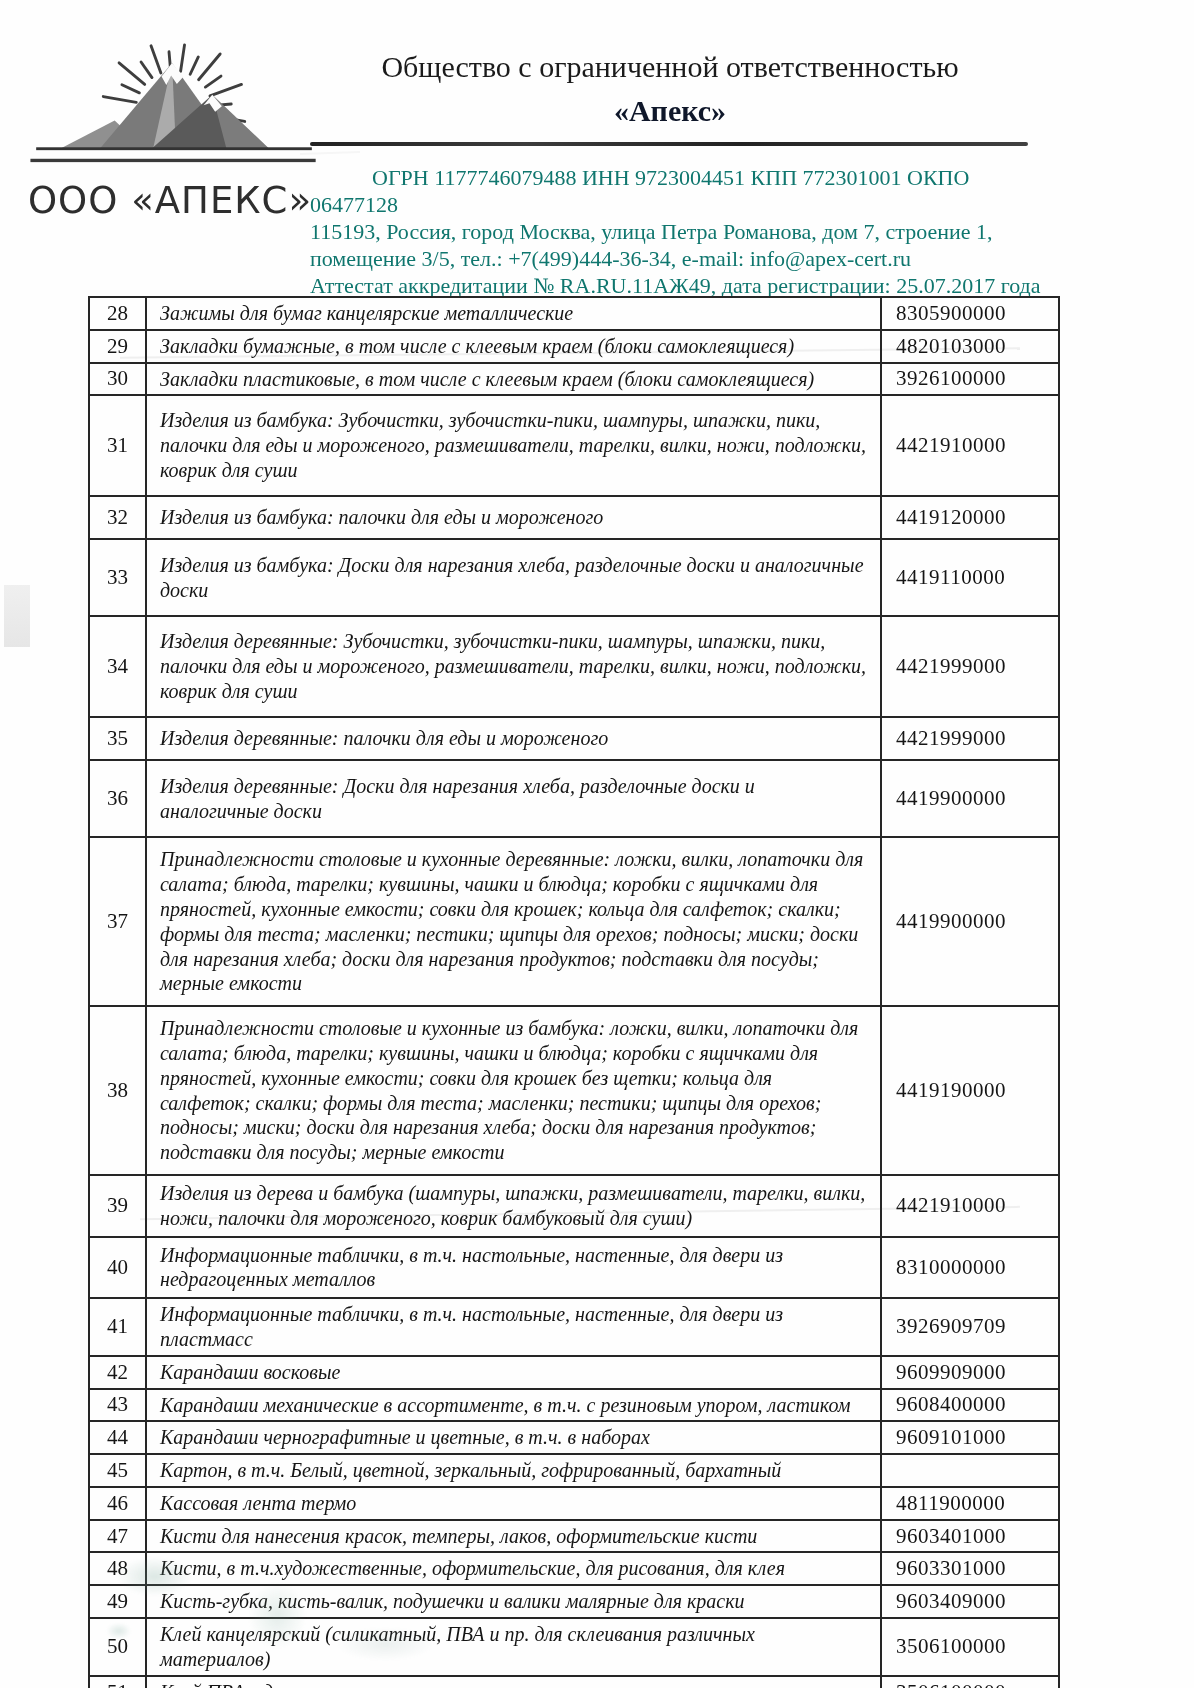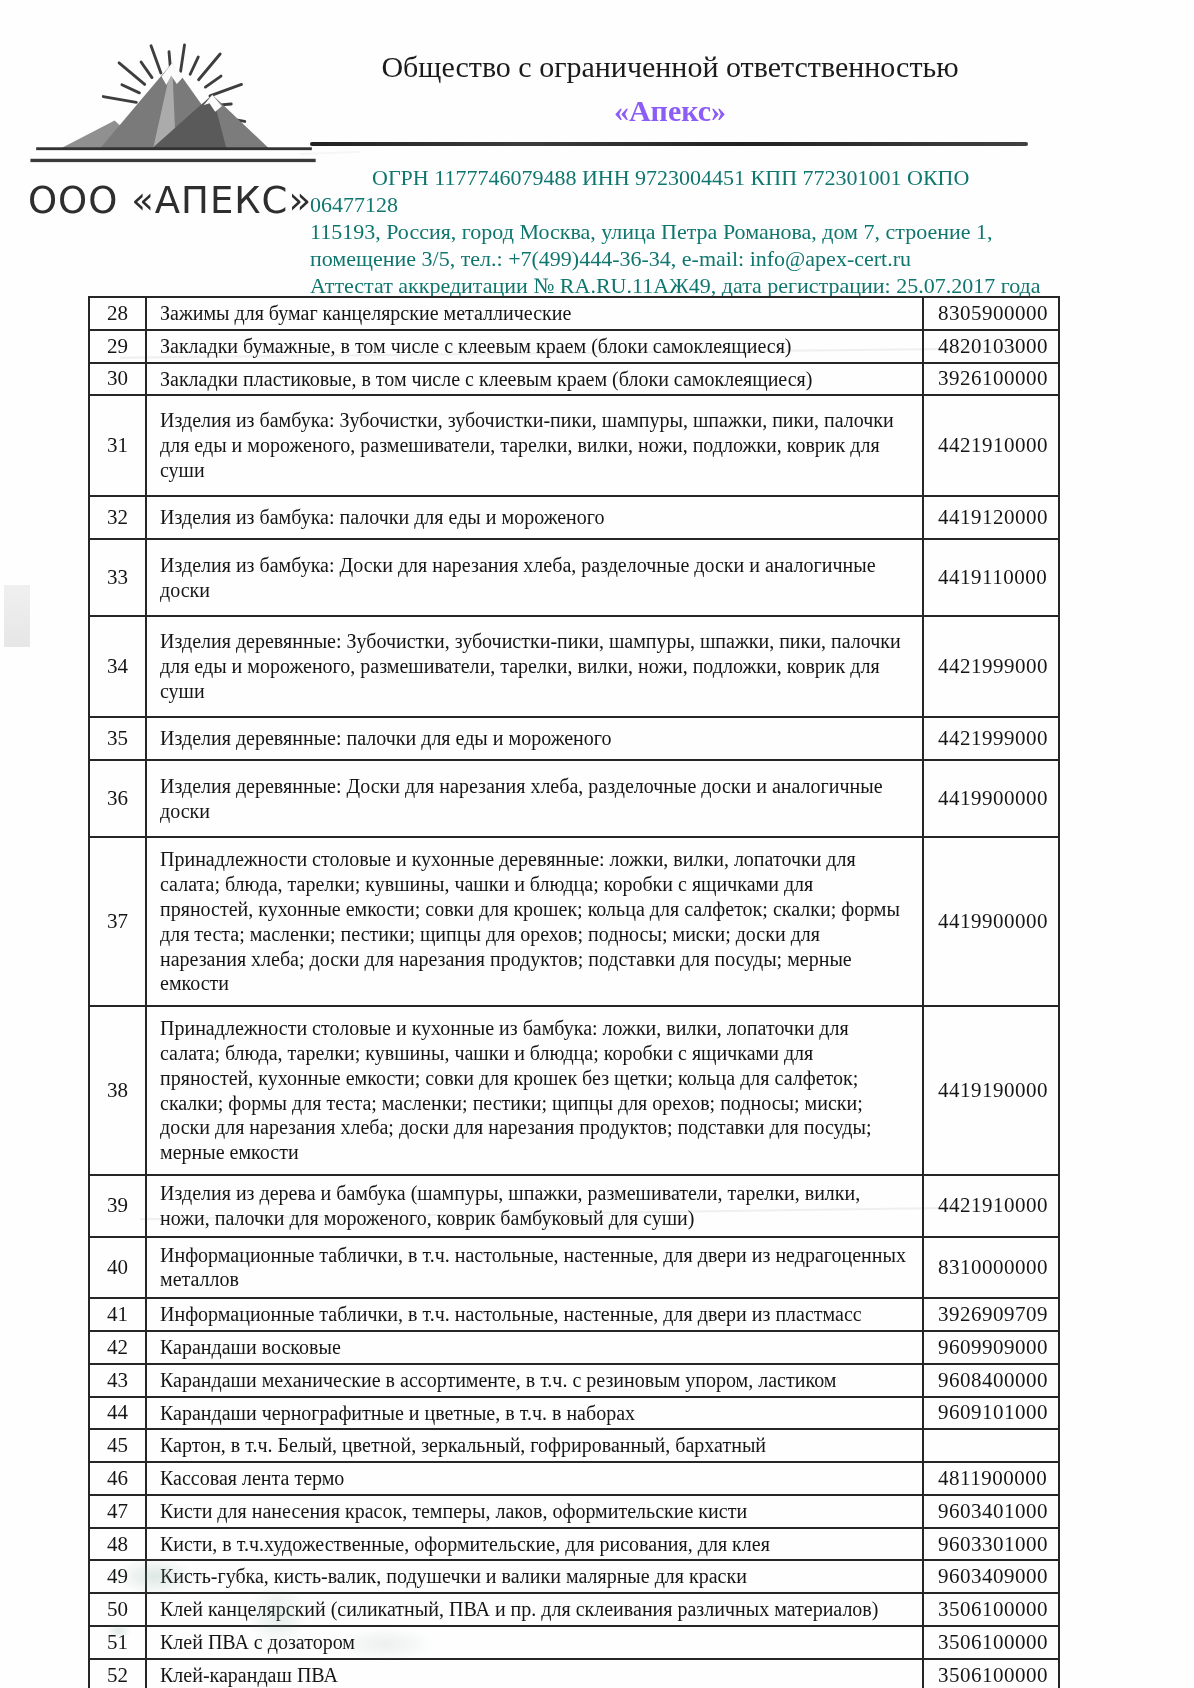--- a/index.html
+++ b/index.html
@@ -11,36 +11,36 @@
 
   
   .logo-box { position:absolute; left:28px; top:42px; width:296px; }
   .logo-box svg { display:block; }
   .logo-text {
     font-family:"DejaVu Sans", sans-serif; font-size:37px; font-weight:400;
     color:#2e2e2e; letter-spacing:1px; white-space:nowrap; margin-top:3px;
   }
   .head-right { position:absolute; left:310px; top:50px; width:720px; }
   .org-type { text-align:center; font-size:30px; color:#1b1b1b; }
-  .org-name { text-align:center; font-size:30px; font-weight:700; margin-top:10px; color:#8b5cf6; }
+  .org-name { text-align:center; font-size:30px; font-weight:700; margin-top:10px; color:#0f172a; }
   .divider {
     margin-top:14px; height:4px; width:718px;
     background:linear-gradient(90deg,#222 0%,#3c3c3c 30%,#222 60%,#414141 100%);
     border-radius:2px;
   }
   .details { margin-top:18px; font-size:22px; line-height:27px; color:#0f766e; width:740px; }
   .details p.first { text-indent:62px; }
 
   
   .table-wrap { position:absolute; left:88px; top:296px; width:972px; }
   table { border-collapse:collapse; width:100%; table-layout:fixed; }
   td { border:2px solid #262626; vertical-align:middle; }
   td.num  { width:57px; text-align:center; font-size:21px; padding:2px 12px; }
-  td.desc { padding:3px 13px; font-size:20px; line-height:1.24; }
-  td.code { width:136px; font-size:21px; padding:2px 4px 2px 14px; letter-spacing:.5px; white-space:nowrap; }
+  td.desc { padding:3px 13px; font-size:20px; line-height:1.24;font-style:italic; }
+  td.code { width:178px; font-size:21px; padding:2px 4px 2px 14px; letter-spacing:.5px; white-space:nowrap; }
 
   
   tbody tr:nth-child(4)  td, tbody tr:nth-child(7)  td { padding-top:12px; padding-bottom:12px; }
   tbody tr:nth-child(5)  td, tbody tr:nth-child(8)  td { padding-top:8px;  padding-bottom:8px;  }
   tbody tr:nth-child(6)  td, tbody tr:nth-child(9)  td { padding-top:13px; padding-bottom:13px; }
   tbody tr:nth-child(10) td, tbody tr:nth-child(11) td { padding-top:9px;  padding-bottom:9px;  }
   tbody tr:nth-child(12) td, tbody tr:nth-child(13) td { padding-top:5px;  padding-bottom:5px;  }
   tbody tr:nth-child(28) td { padding-top:5px; padding-bottom:5px; }
 
   

